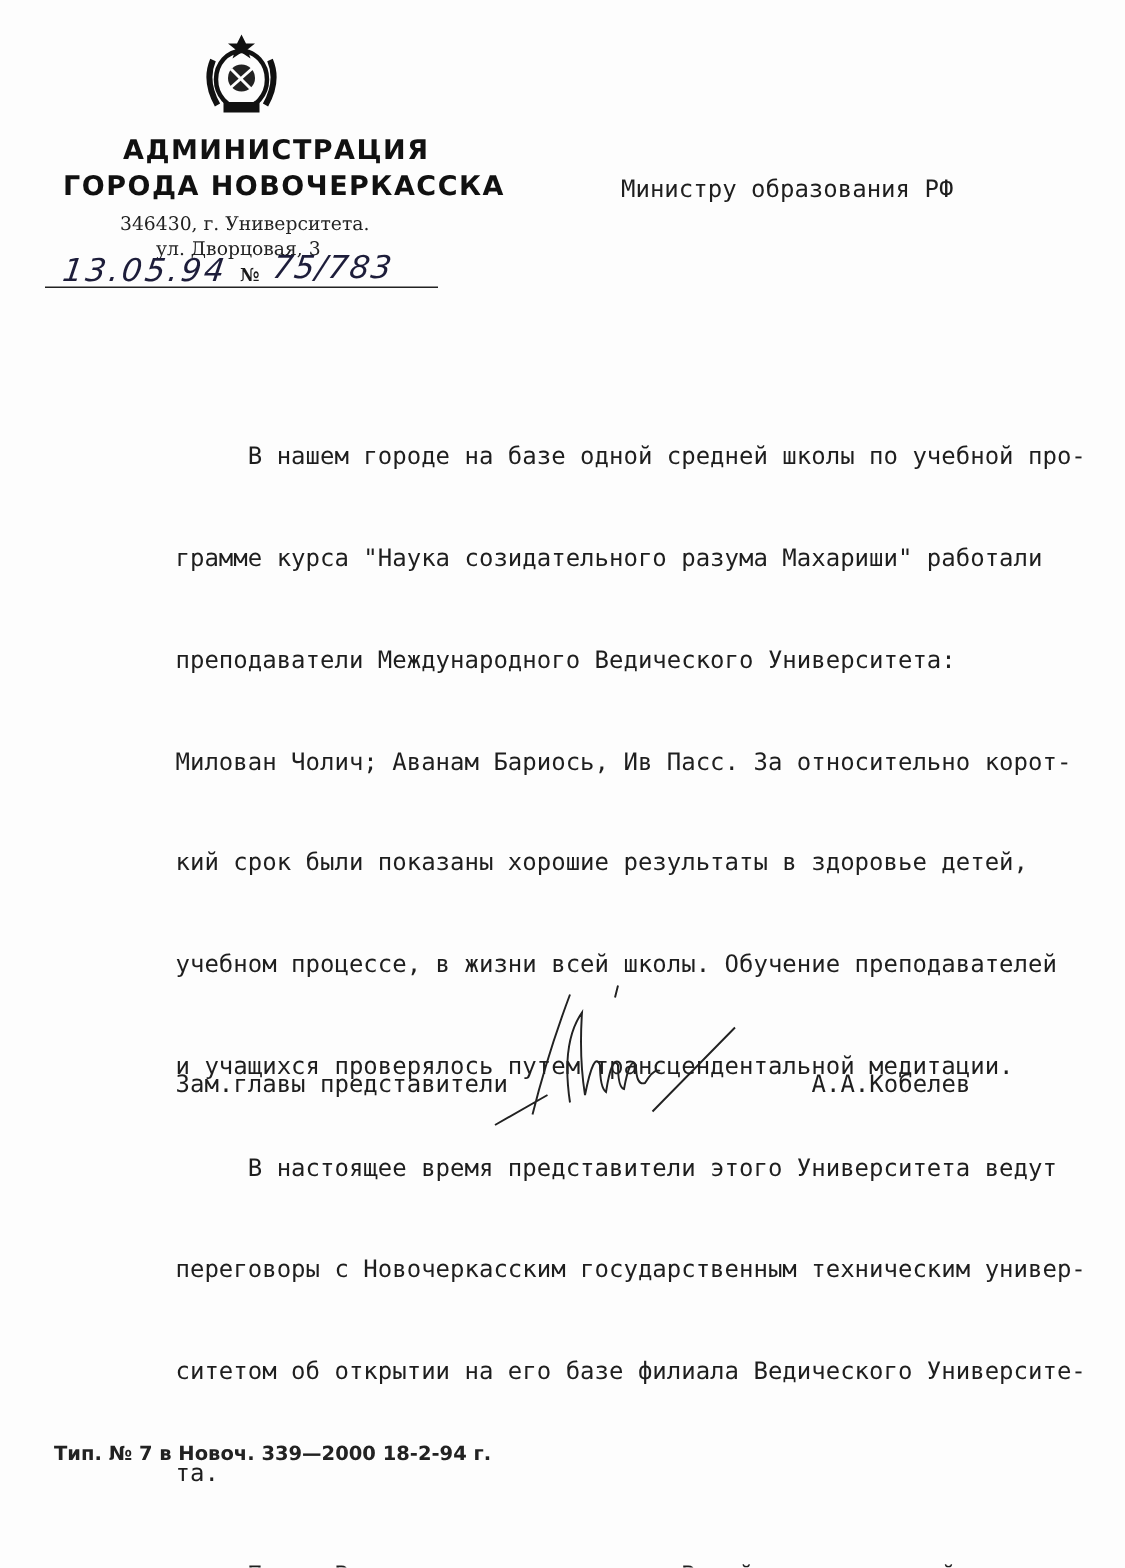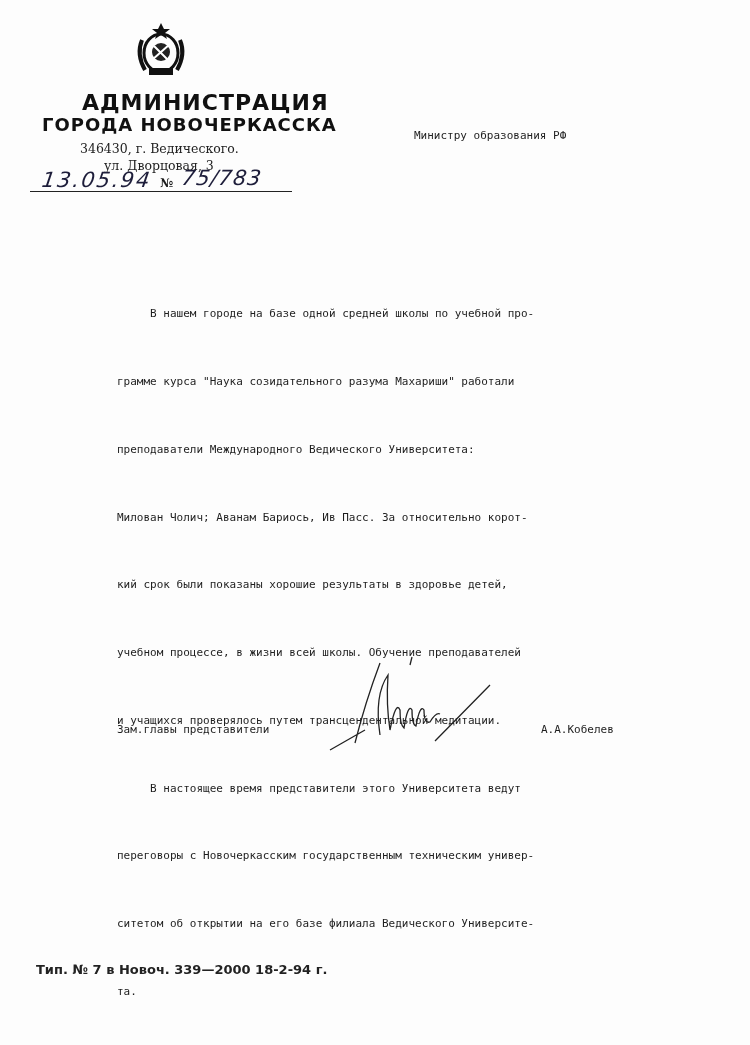--- a/index.html
+++ b/index.html
@@ -2,31 +2,31 @@
 <html><head>
   <meta charset="utf-8">
   <style>
     html, body { margin: 0; padding: 0; }
     body {
       width: 750px; height: 1045px; background: #fdfdfd; position: relative; overflow: hidden;
       color: #1a1a1a;
     }
     .emblem { position: absolute; left: 130px; top: 20px; width: 62px; height: 62px; }
     .lh { position: absolute; font-family: "DejaVu Sans", sans-serif; font-weight: bold; letter-spacing: 1px; color: #111; }
-    .lh1 { left: 82px; top: 90px; font-size: 22px; }
+    .lh1 { left: 82px; top: 90px; font-size: 18px; }
     .lh2 { left: 42px; top: 114px; font-size: 18px; }
     .addr { position: absolute; font-family: "DejaVu Serif", serif; font-size: 12.5px; color: #222; }
     .addr1 { left: 80px; top: 141px; }
     .addr2 { left: 104px; top: 158px; }
     .regline { position: absolute; left: 30px; top: 191px; width: 262px; border-top: 1.2px solid #222; }
     .hw { position: absolute; font-family: "DejaVu Sans", sans-serif; font-style: italic; font-size: 21px; color: #1d1d3a; transform: skewX(-8deg); }
     .date { left: 42px; top: 168px; letter-spacing: 2px; }
     .numlbl { position: absolute; left: 160px; top: 176px; font-family: "DejaVu Serif", serif; font-size: 12px; font-weight: bold; }
     .num { left: 182px; top: 166px; letter-spacing: 1px; }
-    .mono { font-family: "DejaVu Sans Mono", monospace; font-size: 11px; color: #1e1e1e; margin-top: 10px; }
+    .mono { font-family: "DejaVu Sans Mono", monospace; font-size: 16px; color: #1e1e1e; }
     .recipient { position: absolute; left: 414px; top: 114px; line-height: 24px; }
     .body { position: absolute; left: 117px; top: 248px; width: 640px; line-height: 22.6px; white-space: pre; }
     .signlbl { position: absolute; left: 117px; top: 713px; }
     .signame { position: absolute; left: 541px; top: 713px; text-align: center; }
     .signature { position: absolute; left: 325px; top: 655px; width: 200px; height: 110px; }
     .footer { position: absolute; left: 36px; top: 962px; font-family: "DejaVu Sans", sans-serif; font-weight: bold; font-size: 13px; color: #222; }
   </style>
 </head>
 <body>
 
@@ -36,21 +36,21 @@
     <path d="M31 3 l3 6 6 0 -5 4 2 6 -6 -4 -6 4 2 -6 -5 -4 6 0z" fill="#111"></path>
     <ellipse cx="31" cy="33" rx="17" ry="19" fill="none" stroke="#111" stroke-width="3"></ellipse>
     <path d="M12 20 q-6 14 3 30 M50 20 q6 14 -3 30" fill="none" stroke="#111" stroke-width="4"></path>
     <circle cx="31" cy="32" r="9" fill="#222"></circle>
     <path d="M22 40 l18 -16 M24 26 l14 14" stroke="#fff" stroke-width="2"></path>
     <rect x="19" y="48" width="24" height="7" fill="#111"></rect>
   </svg>
 
   <div class="lh lh1">АДМИНИСТРАЦИЯ</div>
   <div class="lh lh2">ГОРОДА НОВОЧЕРКАССКА</div>
-  <div class="addr addr1">346430, г. Ведического.</div>
+  <div class="addr addr1">346430, г. Университета.</div>
   <div class="addr addr2">ул. Дворцовая, 3</div>
   <div class="hw date">13.05.94</div>
   <div class="numlbl">№</div>
   <div class="hw num">75/783</div>
   <div class="regline"></div>
 
   <div class="recipient mono">
     <div>Министру образования РФ</div>
   </div>
 

